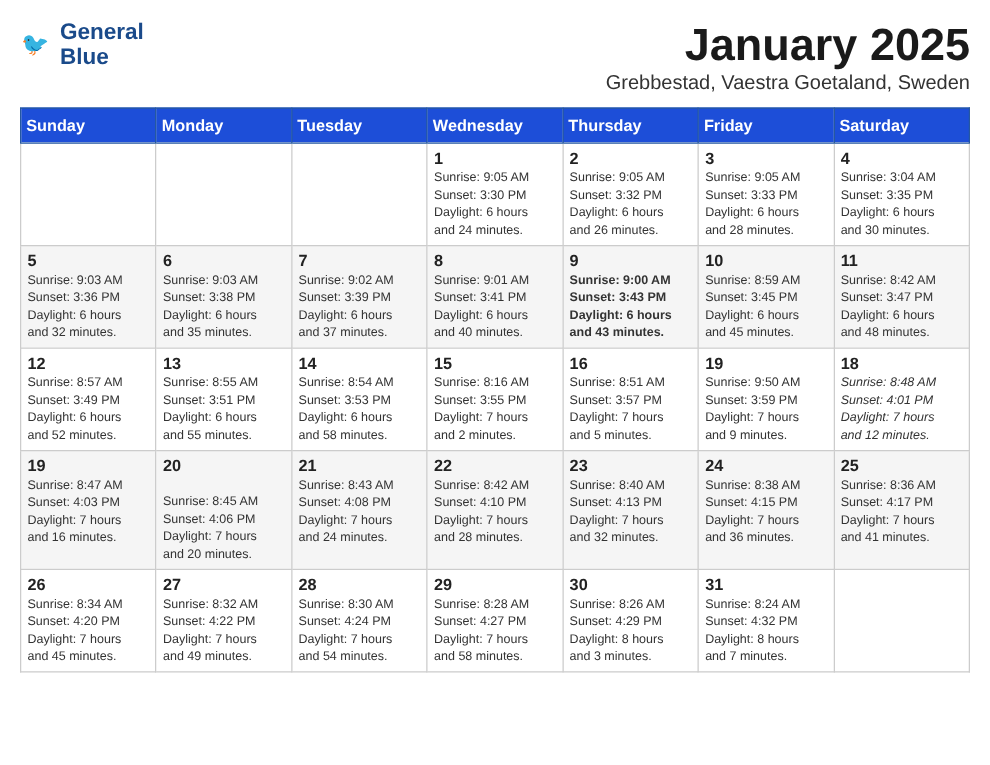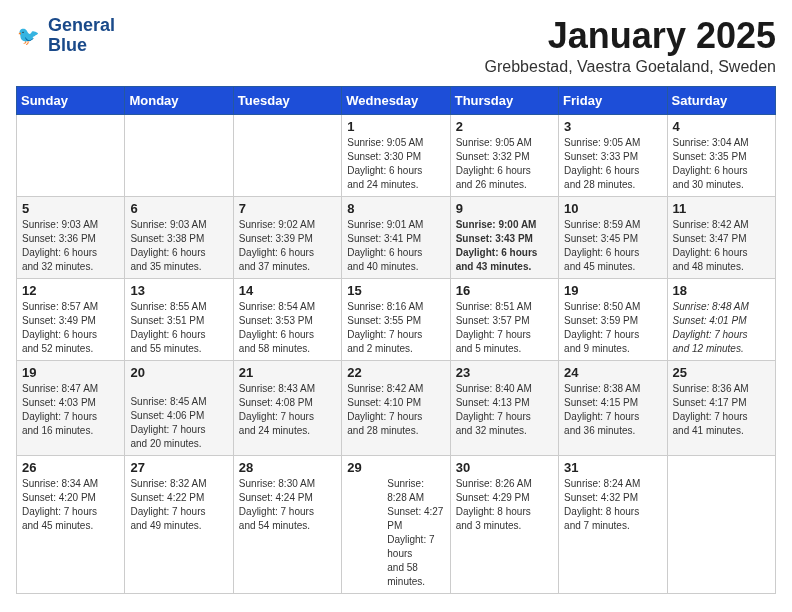--- a/index.html
+++ b/index.html
@@ -234,21 +234,21 @@
         </td>
         <td>
           <span class="day-number">16</span>
           <div class="day-info" style="white-space: pre-line;">Sunrise: 8:51 AM
 Sunset: 3:57 PM
 Daylight: 7 hours
 and 5 minutes.</div>
         </td>
         <td>
           <span class="day-number">19</span>
-          <div class="day-info" style="white-space: pre-line;">Sunrise: 8:50 AM
+          <div class="day-info" style="white-space: pre-line;">Sunrise: 9:50 AM
 Sunset: 3:59 PM
 Daylight: 7 hours
 and 9 minutes.</div>
         </td>
         <td>
           <span class="day-number">18</span>
           <div class="day-info" style="white-space: pre-line; font-style: italic;">Sunrise: 8:48 AM
 Sunset: 4:01 PM
 Daylight: 7 hours
 and 12 minutes.</div>
@@ -322,21 +322,21 @@
         </td>
         <td>
           <span class="day-number">28</span>
           <div class="day-info" style="white-space: pre-line;">Sunrise: 8:30 AM
 Sunset: 4:24 PM
 Daylight: 7 hours
 and 54 minutes.</div>
         </td>
         <td>
           <span class="day-number">29</span>
-          <div class="day-info" style="white-space: pre-line; margin-left: 40px;">Sunrise: 8:28 AM
+          <div class="day-info" style="white-space: pre-line;">Sunrise: 8:28 AM
 Sunset: 4:27 PM
 Daylight: 7 hours
 and 58 minutes.</div>
         </td>
         <td>
           <span class="day-number">30</span>
           <div class="day-info" style="white-space: pre-line;">Sunrise: 8:26 AM
 Sunset: 4:29 PM
 Daylight: 8 hours
 and 3 minutes.</div>

